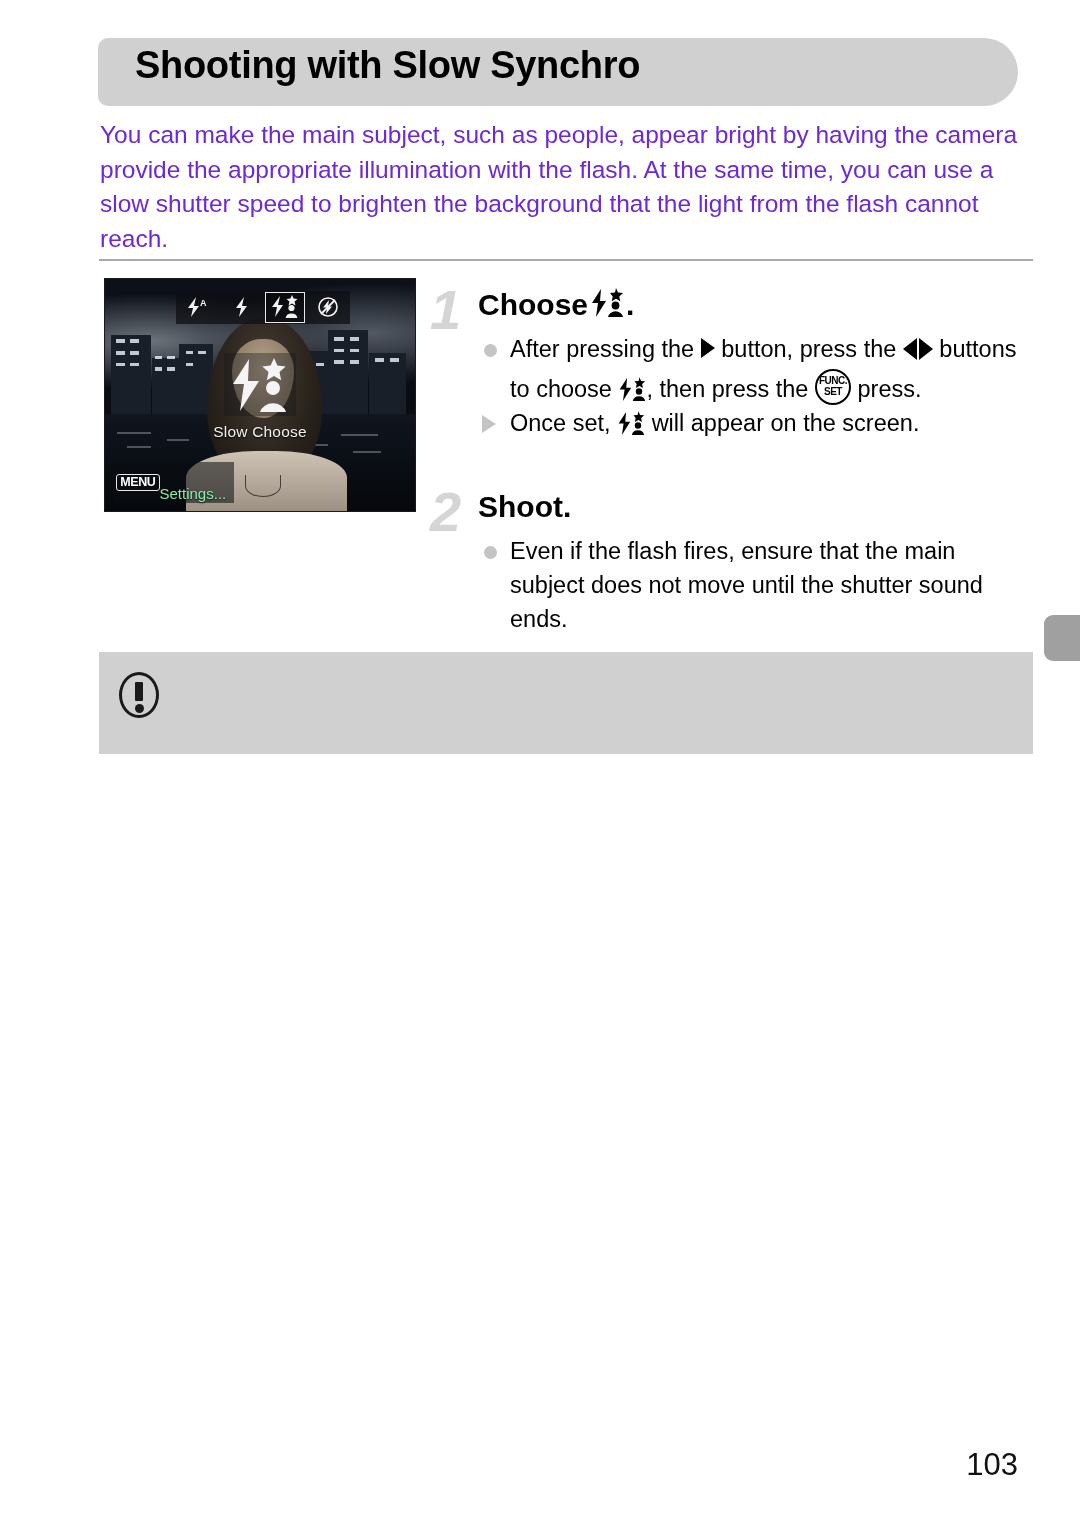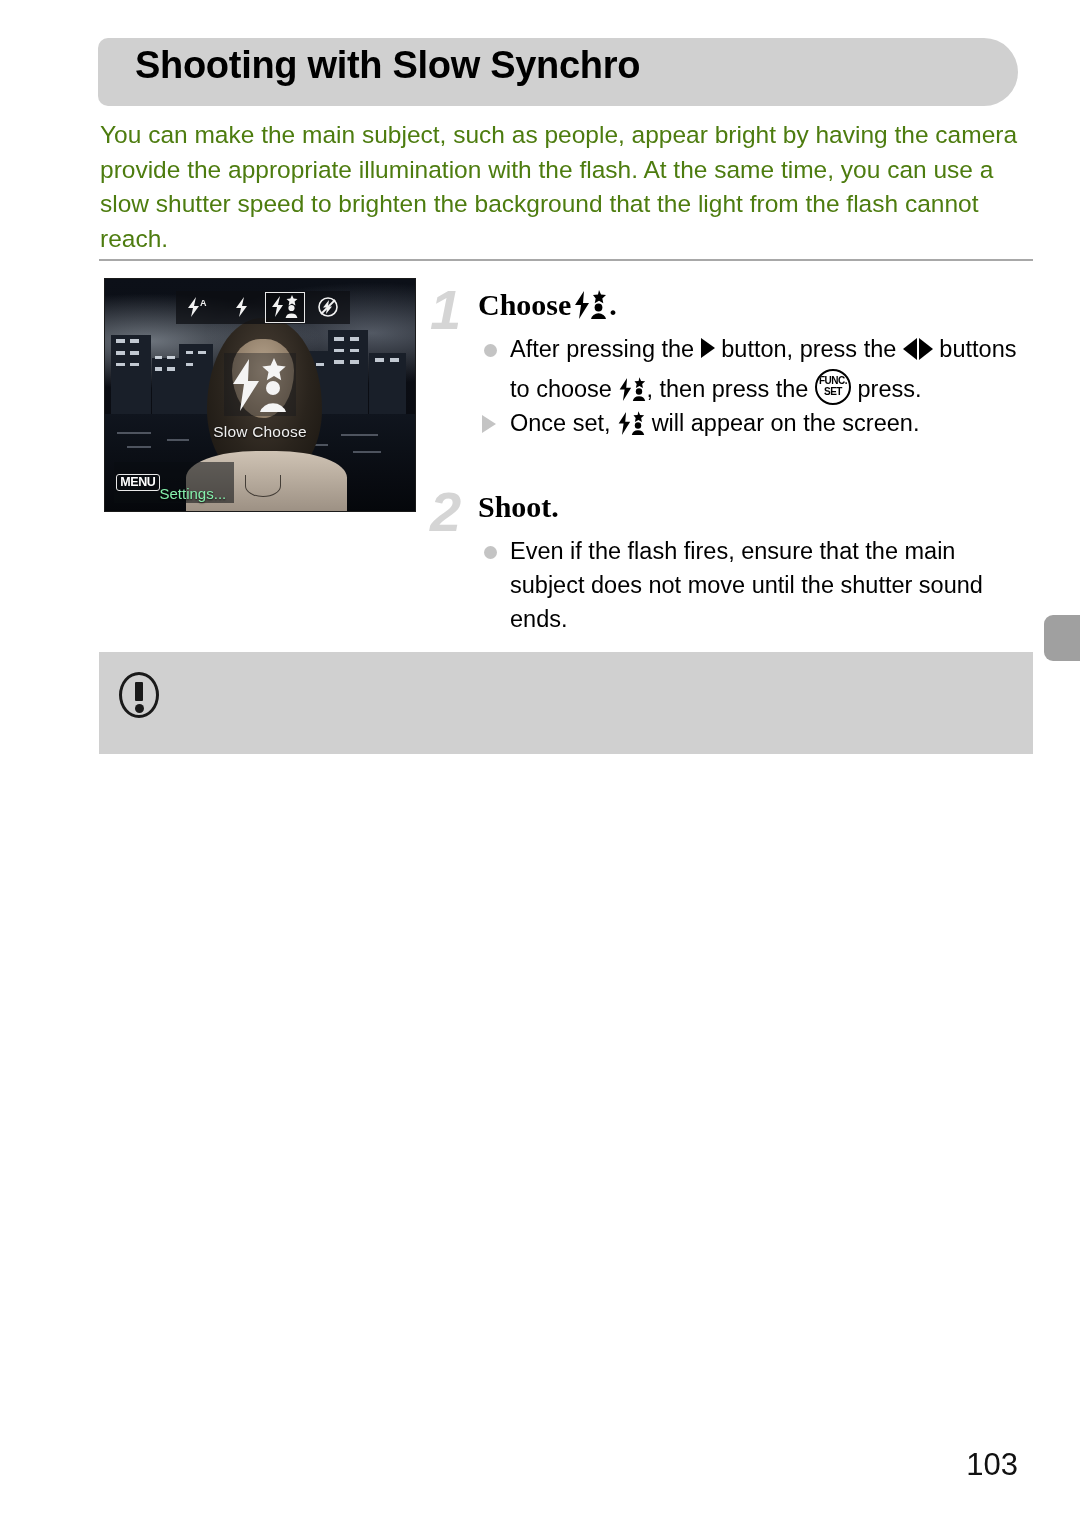--- a/index.html
+++ b/index.html
@@ -38,21 +38,21 @@
   }
 
   
   .intro {
     position: absolute;
     left: 100px;
     top: 118px;
     width: 930px;
     font-size: 24.5px;
     line-height: 34.5px;
-    color: #4d7c0f;
+    color: #6d28d9;
   }
 
   
   .divider {
     position: absolute;
     left: 99px;
     top: 259px;
     width: 934px;
     height: 2px;
     background: #a8a8a8;
@@ -228,23 +228,22 @@
     line-height: 1;
   }
   .step-head {
     position: absolute;
     left: 48px;
     top: 0px;
     font-size: 30px;
     font-weight: bold;
     white-space: nowrap;
     display: flex;
-    align-items: center;
+    align-items: flex-start;
     gap: 2px;
-    font-family: Liberation Serif, serif;
   }
   .step-body {
     position: absolute;
     left: 48px;
     top: 44px;
     width: 557px;
     font-size: 23.5px;
     line-height: 34px;
   }
   .bullet-row {

